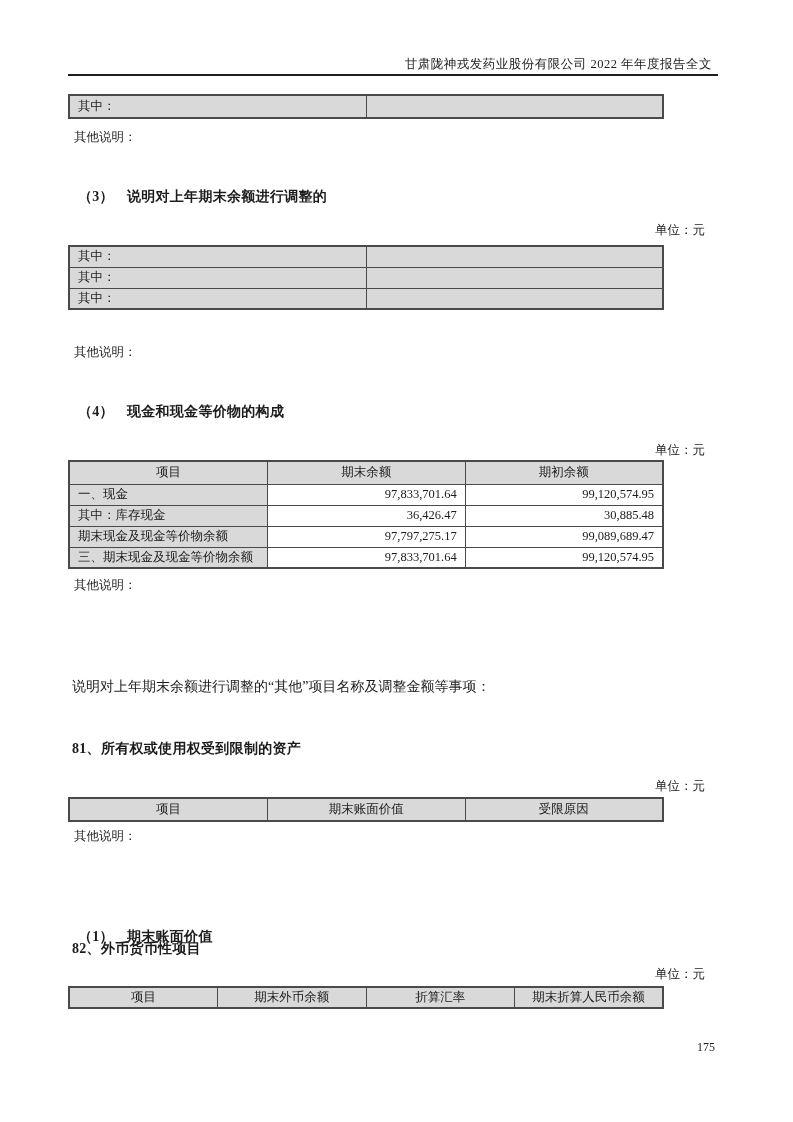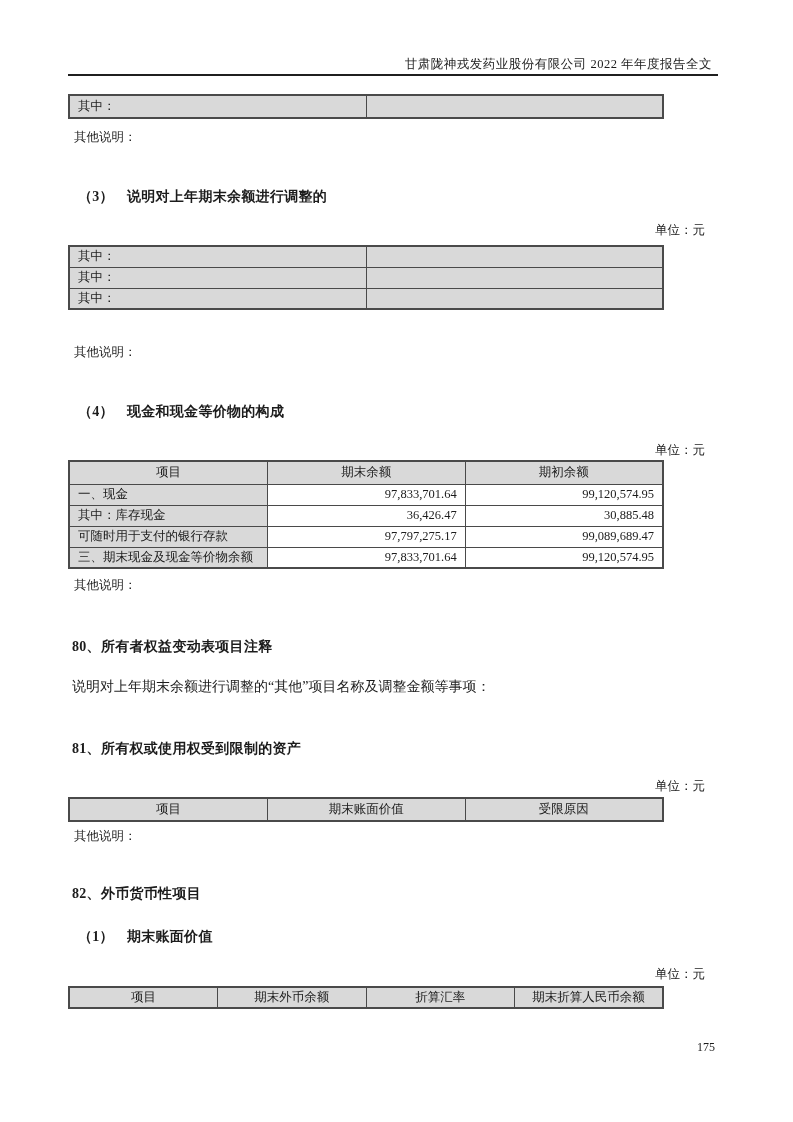--- a/index.html
+++ b/index.html
@@ -136,34 +136,33 @@
       <td class="gray">一、现金</td>
       <td class="white right">97,833,701.64</td>
       <td class="white right">99,120,574.95</td>
     </tr>
     <tr>
       <td class="gray">其中：库存现金</td>
       <td class="white right">36,426.47</td>
       <td class="white right">30,885.48</td>
     </tr>
     <tr>
-      <td class="gray indent">可随时用于支付的银行存款</td>
+      <td class="gray indent">期末现金及现金等价物余额</td>
       <td class="white right">97,797,275.17</td>
       <td class="white right">99,089,689.47</td>
     </tr>
     <tr>
       <td class="gray">三、期末现金及现金等价物余额</td>
       <td class="white right">97,833,701.64</td>
       <td class="white right">99,120,574.95</td>
     </tr>
   </tbody>
     </table>
   <div class="note" style="top:577px;">其他说明：</div>
 
-  <div class="sec-heading" style="top:638px;">80、所有者权益变动表项目注释</div>
   <div class="body-text" style="top:678px;">说明对上年期末余额进行调整的“其他”项目名称及调整金额等事项：</div>
 
   <div class="sec-heading" style="top:740px;">81、所有权或使用权受到限制的资产</div>
   <div class="unit" style="top:778px;">单位：元</div>
 
   <table class="doc-table" style="top:797px;">
     <colgroup>
         <col style="width:33.4%">
         <col style="width:33.3%">
         <col style="width:33.3%">
@@ -171,21 +170,21 @@
     <tbody>
         <tr>
       <td class="gray hdr center">项目</td>
       <td class="gray hdr center">期末账面价值</td>
       <td class="gray hdr center">受限原因</td>
     </tr>
   </tbody>
     </table>
   <div class="note" style="top:828px;">其他说明：</div>
 
-  <div class="sec-heading" style="top:885px;">82、外币货币性项目</div>
+  <div class="sec-heading" style="top:940px;">82、外币货币性项目</div>
   <div class="sec-heading paren" style="top:928px;">
     <span class="num">（1）</span><span>期末账面价值</span>
   </div>
   <div class="unit" style="top:966px;">单位：元</div>
 
   <table class="doc-table" style="top:986px;">
     <colgroup>
         <col style="width:25%">
         <col style="width:25%">
         <col style="width:25%">

